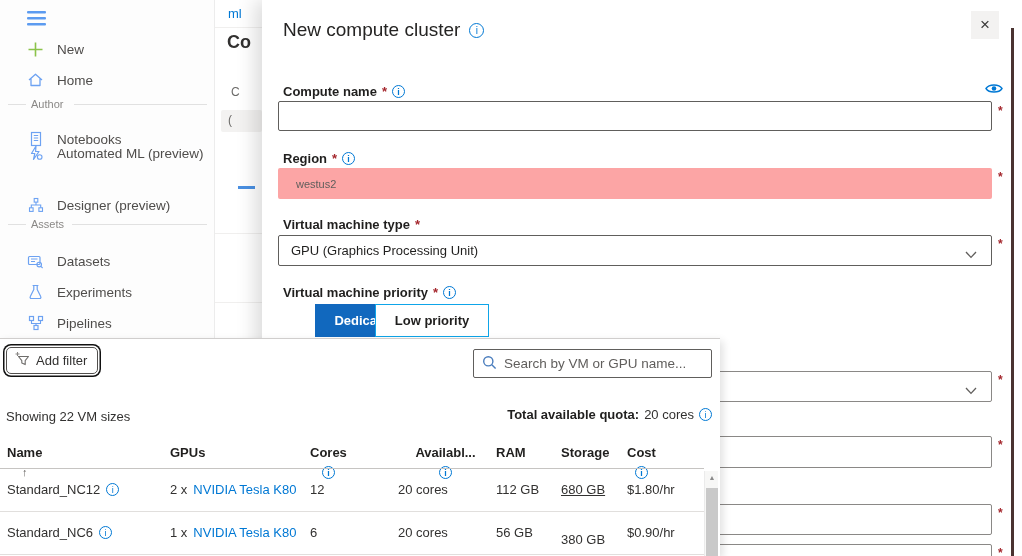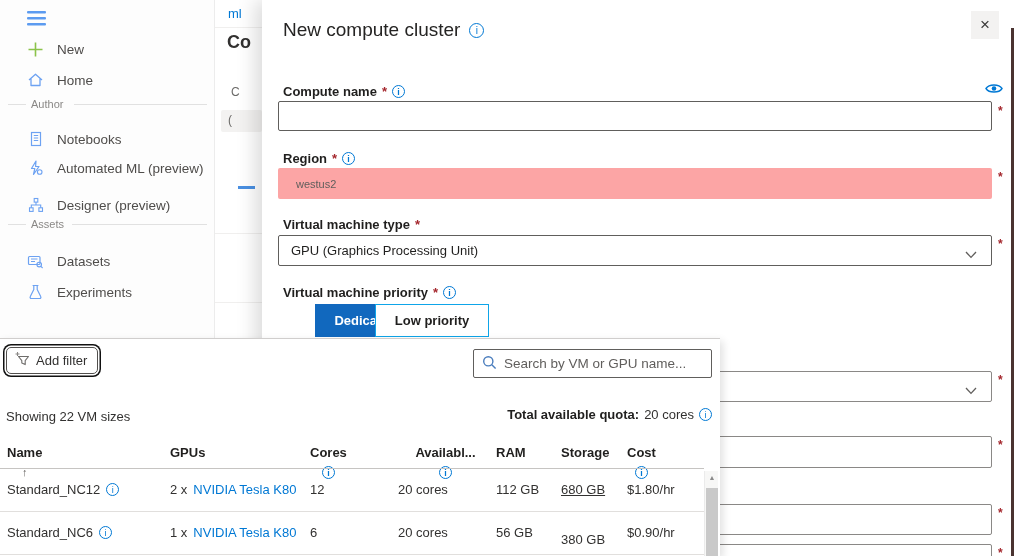--- a/index.html
+++ b/index.html
@@ -91,21 +91,21 @@
   <div class="nav-item" style="top:124px;">
     <span class="nicon">
       <svg width="16" height="16" viewBox="0 0 16 16">
           <rect x="3.5" y="1.5" width="9" height="13" stroke="#6da2f2" stroke-width="1.2" fill="none"></rect>
           <path d="M5.8 4.5 H10.2 M5.8 7 H10.2 M5.8 9.5 H10.2" stroke="#6da2f2" stroke-width="1.1"></path>
         </svg>
     </span>
     <span class="nlabel">Notebooks</span>
   </div>
 
-  <div class="nav-item" style="top:153px;">
+  <div class="nav-item" style="top:138px;">
     <span class="nicon">
       <svg width="15" height="16" viewBox="0 0 15 16">
           <path d="M8 1 L3.5 8.5 H6.8 L5.5 14.5 L11 6.5 H7.6 Z" stroke="#6da2f2" stroke-width="1.2" fill="none" stroke-linejoin="round"></path>
           <circle cx="11.7" cy="12" r="2.3" stroke="#6da2f2" stroke-width="1.1" fill="none"></circle>
         </svg>
     </span>
     <span class="nlabel">Automated ML (preview)</span>
   </div>
 
   <div class="nav-item" style="top:190px;">
@@ -138,20 +138,31 @@
 
   <div class="nav-item" style="top:277px;">
     <span class="nicon">
       <svg width="15" height="16" viewBox="0 0 15 16">
           <path d="M4.6 1.5 H10.4 M5.8 1.5 V5.6 L2.3 12.6 A1.2 1.2 0 0 0 3.4 14.5 H11.6 A1.2 1.2 0 0 0 12.7 12.6 L9.2 5.6 V1.5" stroke="#6da2f2" stroke-width="1.2" fill="none" stroke-linejoin="round"></path>
         </svg>
     </span>
     <span class="nlabel">Experiments</span>
   </div>
 
+  <div class="nav-item" style="top:308px;">
+    <span class="nicon">
+      <svg width="16" height="16" viewBox="0 0 16 16">
+          <rect x="1.5" y="1.5" width="4" height="4" stroke="#6da2f2" stroke-width="1.2" fill="none"></rect>
+          <rect x="10.5" y="1.5" width="4" height="4" stroke="#6da2f2" stroke-width="1.2" fill="none"></rect>
+          <rect x="6" y="10.5" width="4" height="4" stroke="#6da2f2" stroke-width="1.2" fill="none"></rect>
+          <path d="M3.5 5.5 V8.5 H12.5 V5.5 M8 8.5 V10.5" stroke="#6da2f2" stroke-width="1.1" fill="none"></path>
+        </svg>
+    </span>
+    <span class="nlabel">Pipelines</span>
+  </div>
 </div>
 
 <div>
   <span class="abs" style="left:228px;top:6px;color:#0078d4;font-size:13px;z-index:1;cursor:pointer;">ml</span>
   <div class="sliver-line" style="left:215px;top:27px;width:47px;z-index:1;"></div>
   <span class="abs" style="left:227px;top:32px;color:#323130;font-size:18px;font-weight:bold;z-index:1;">Co</span>
   <span class="abs" style="left:231px;top:85px;color:#6b6a68;font-size:12px;z-index:1;">C</span>
   <div class="abs" style="left:221px;top:110px;width:41px;height:22px;background:#f3f2f1;border-radius:2px;padding:3px 0 0 7px;color:#6b6a68;font-size:12px;z-index:1;">(</div>
   <div class="abs" style="left:238px;top:186px;width:17px;height:3px;background:#4a90e2;z-index:1;"></div>
   <div class="sliver-line" style="left:215px;top:233px;width:47px;z-index:1;"></div>

